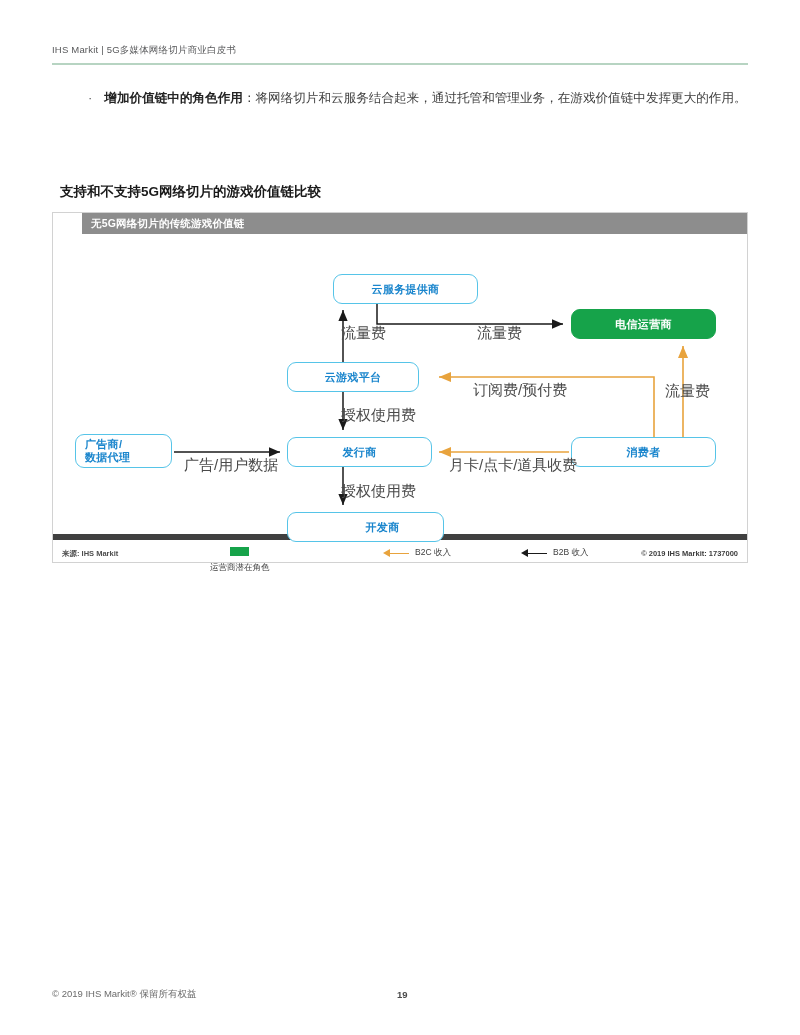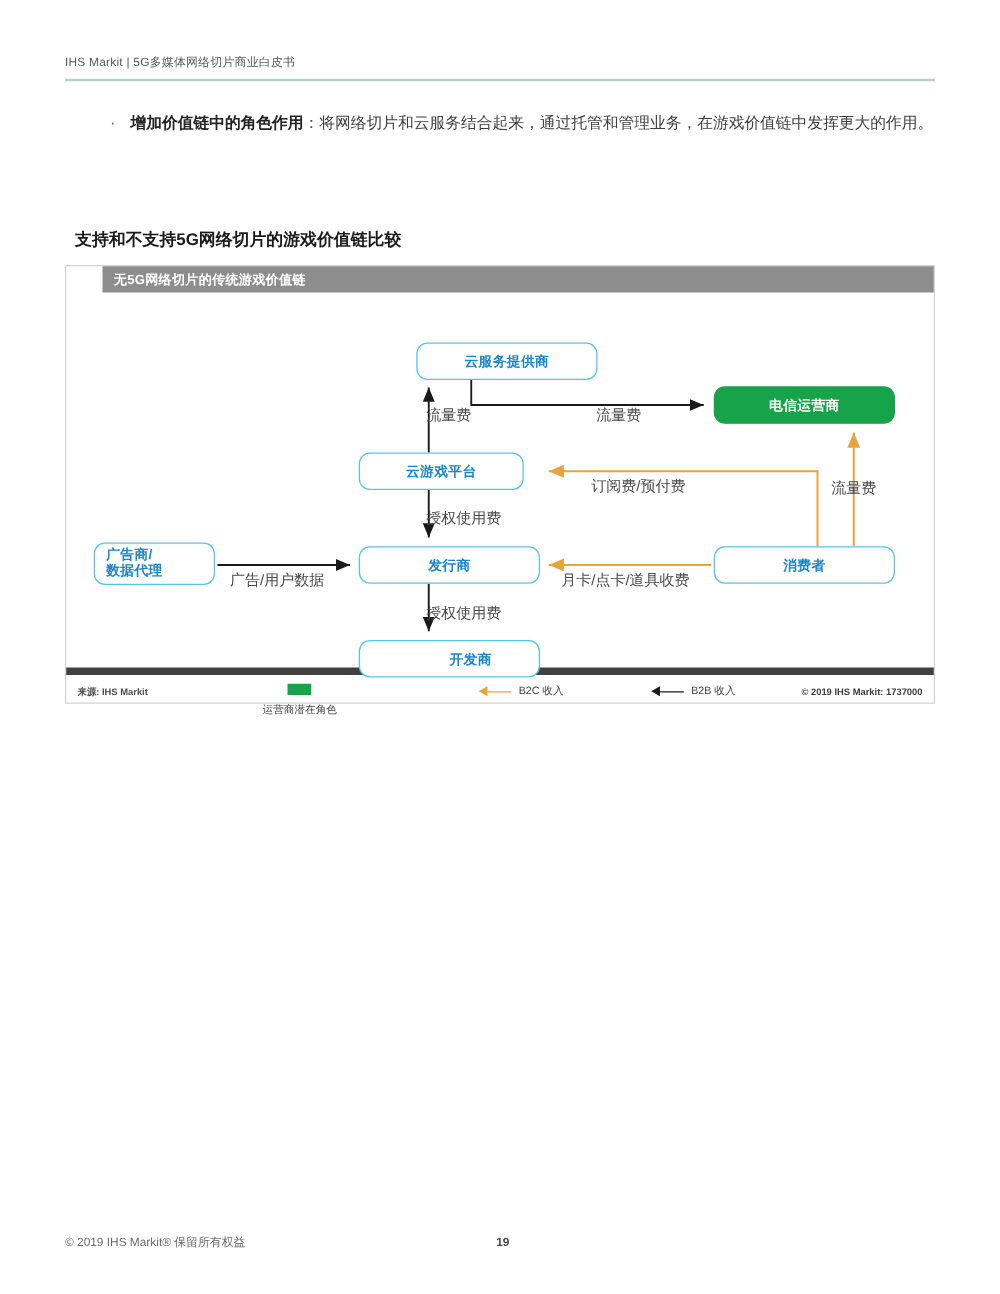--- a/index.html
+++ b/index.html
@@ -138,26 +138,26 @@
   }
   .node .l2 { display: block; }
 
   
   #node-cloud-service  { left: 234px; top: 40px;  width: 145px; height: 30px; margin-left: 46px; }
   #node-telecom        { left: 518px; top: 75px;  width: 145px; height: 30px; }
   #node-cloud-gaming   { left: 234px; top: 128px; width: 132px; height: 30px; }
   #node-advertiser     { left: 22px;  top: 200px; width: 97px;  height: 34px; }
   #node-publisher      { left: 234px; top: 203px; width: 145px; height: 30px; }
   #node-consumer       { left: 518px; top: 203px; width: 145px; height: 30px; }
-  #node-developer      { left: 234px; top: 278px; width: 145px; height: 30px; padding-left: 34px; }
+  #node-developer      { left: 234px; top: 278px; width: 157px; height: 30px; padding-left: 34px; }
 
   
   .edge-label {
     position: absolute;
-    font-size: 12px;
+    font-size: 15px;
     color: #4a4a4a;
     white-space: nowrap;
     z-index: 4;
     background: transparent;
   }
   #lbl-traffic-1   { left: 288px; top: 90px; }
   #lbl-traffic-2   { left: 424px; top: 90px; }
   #lbl-license-1   { left: 288px; top: 172px; }
   #lbl-license-2   { left: 288px; top: 248px; }
   #lbl-subscribe   { left: 420px; top: 147px; }

